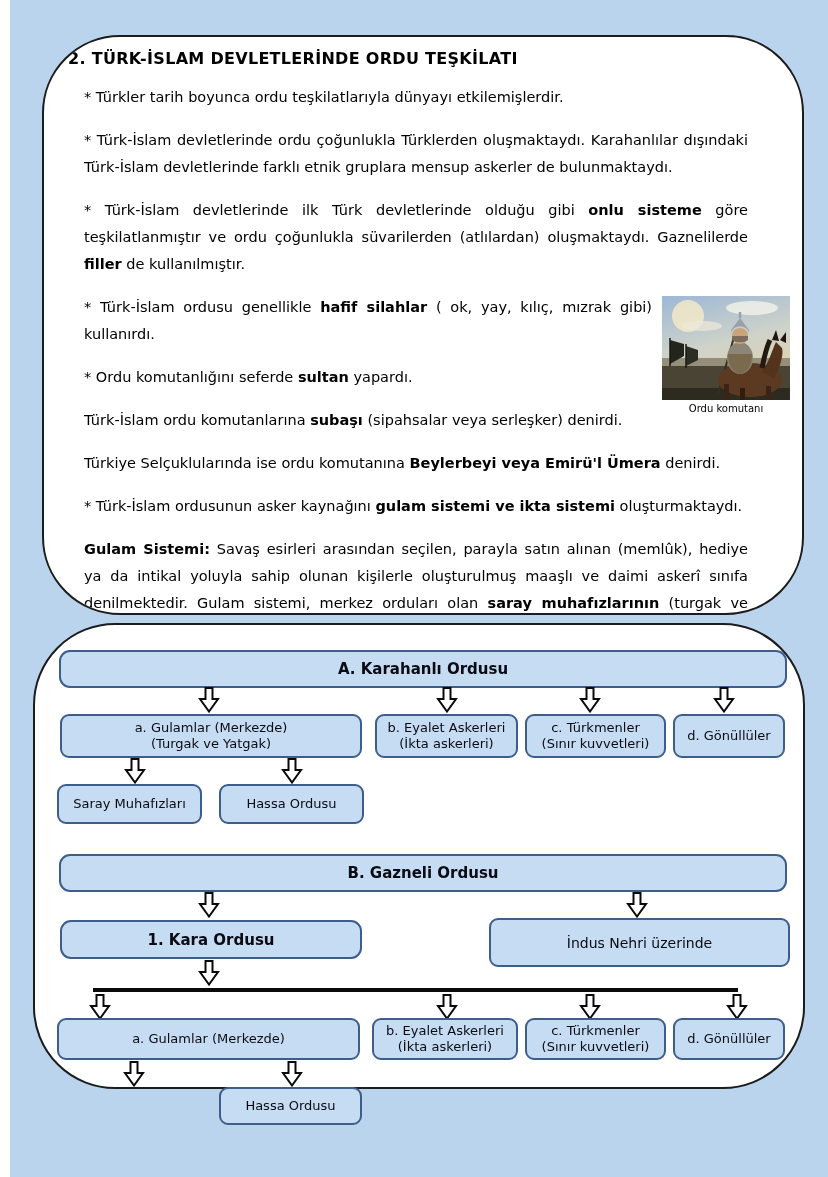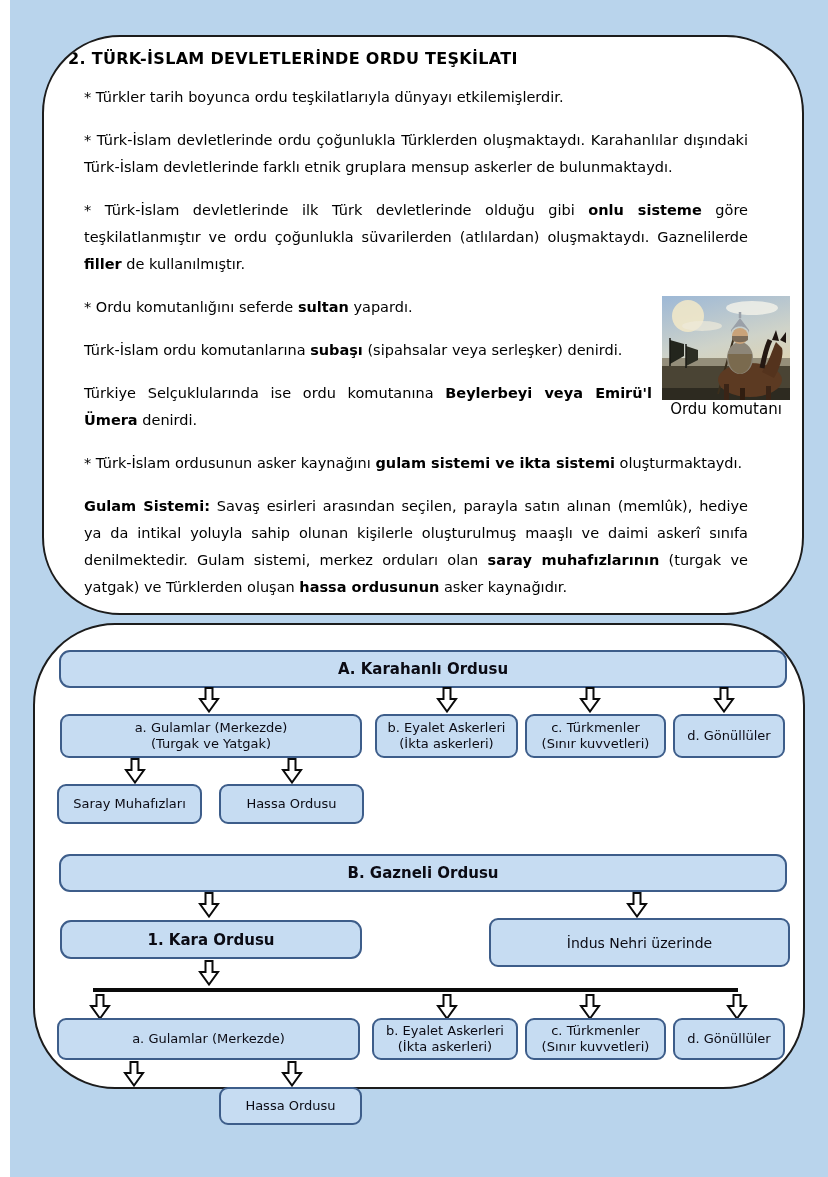--- a/index.html
+++ b/index.html
@@ -16,21 +16,21 @@
   .panel-top{left:42px;top:35px;width:762px;height:580px;border-radius:78px;
     padding:10px 38px 8px 24px;overflow:hidden;}
   .panel-bottom{left:33px;top:623px;width:772px;height:466px;border-radius:82px;}
   .title{font-size:16px;font-weight:bold;letter-spacing:.3px;margin:2px 0 7px 0;}
   .para{font-size:14.5px;line-height:27px;text-align:justify;margin:16px;}
   .para b{font-weight:bold;}
   .block{margin-top:9px;}
   
   .fig{float:right;width:128px;margin:2px -26px 0 10px;}
   .fig svg{display:block;width:128px;height:104px;}
-  .fig-cap{font-size:15px;line-height:16px;text-align:center;margin-top:1px;}
+  .fig-cap{font-size:10px;line-height:16px;text-align:center;margin-top:1px;}
   
   .dbox{
     position:absolute;box-sizing:border-box;background:#c6dcf2;border:2px solid #3d5d8a;
     border-radius:9px;display:flex;flex-direction:column;align-items:center;justify-content:center;
     font-size:13px;line-height:16px;text-align:center;color:#0b0b14;
   }
   .dhead{border-radius:11px;font-size:15px;font-weight:bold;line-height:18px;}
   .bold-line{font-weight:bold;}
   .hline{position:absolute;background:#0a0a0a;}
   .arr{position:absolute;width:22px;height:26px;}
@@ -86,20 +86,21 @@
       <ellipse cx="78" cy="62" rx="13" ry="16" fill="#8d8678"></ellipse>
       <path d="M66 58 C66 70 70 76 78 78 C86 76 90 70 90 58 Z" fill="#7a6a4e"></path>
       <circle cx="78" cy="40" r="8" fill="#c9a37a"></circle>
       <path d="M69 38 C69 28 87 28 87 38 L87 34 L78 22 L69 34 Z" fill="#9aa0a8"></path>
       <line x1="78" y1="22" x2="78" y2="16" stroke="#9aa0a8" stroke-width="2.5"></line>
       <path d="M70 44 C74 47 82 47 86 44 L86 40 L70 40 Z" fill="#6e6354" opacity="0.85"></path>
     </svg>
     <div class="fig-cap">Ordu komutanı</div>
   </div>
 
+  <p class="para"><span>* Türk-İslam ordusu genellikle </span><b>hafif silahlar</b><span> ( ok, yay, kılıç, mızrak gibi) kullanırdı.</span></p>
   <p class="para"><span>* Ordu komutanlığını seferde </span><b>sultan</b><span> yapardı.</span></p>
   <p class="para"><span>Türk-İslam ordu komutanlarına </span><b>subaşı</b><span> (sipahsalar veya serleşker) denirdi.</span></p>
   <p class="para"><span>Türkiye Selçuklularında ise ordu komutanına </span><b>Beylerbeyi veya Emirü'l Ümera</b><span> denirdi.</span></p>
   <p class="para"><span>* Türk-İslam ordusunun asker kaynağını </span><b>gulam sistemi ve ikta sistemi</b><span> oluşturmaktaydı.</span></p>
   <p class="para block"><b>Gulam Sistemi:</b><span>  Savaş esirleri arasından seçilen, parayla satın alınan (memlûk), hediye ya da intikal yoluyla sahip olunan kişilerle oluşturulmuş maaşlı ve daimi askerî sınıfa denilmektedir. Gulam sistemi, merkez orduları olan </span><b>saray muhafızlarının</b><span> (turgak ve yatgak) ve Türklerden oluşan </span><b>hassa ordusunun</b><span> asker kaynağıdır.</span></p>
   <p class="para block"><b>İkta Sistemi:</b><span> Devlete ait arazilerin işletme hakkının, savaşa her an hazır bulunan asker yetiştirme koşuluyla askerî ve sivil personele maaş olarak verilmesi esasına dayalı </span></p>
 </div>
 
 <div class="panel panel-bottom">
 

